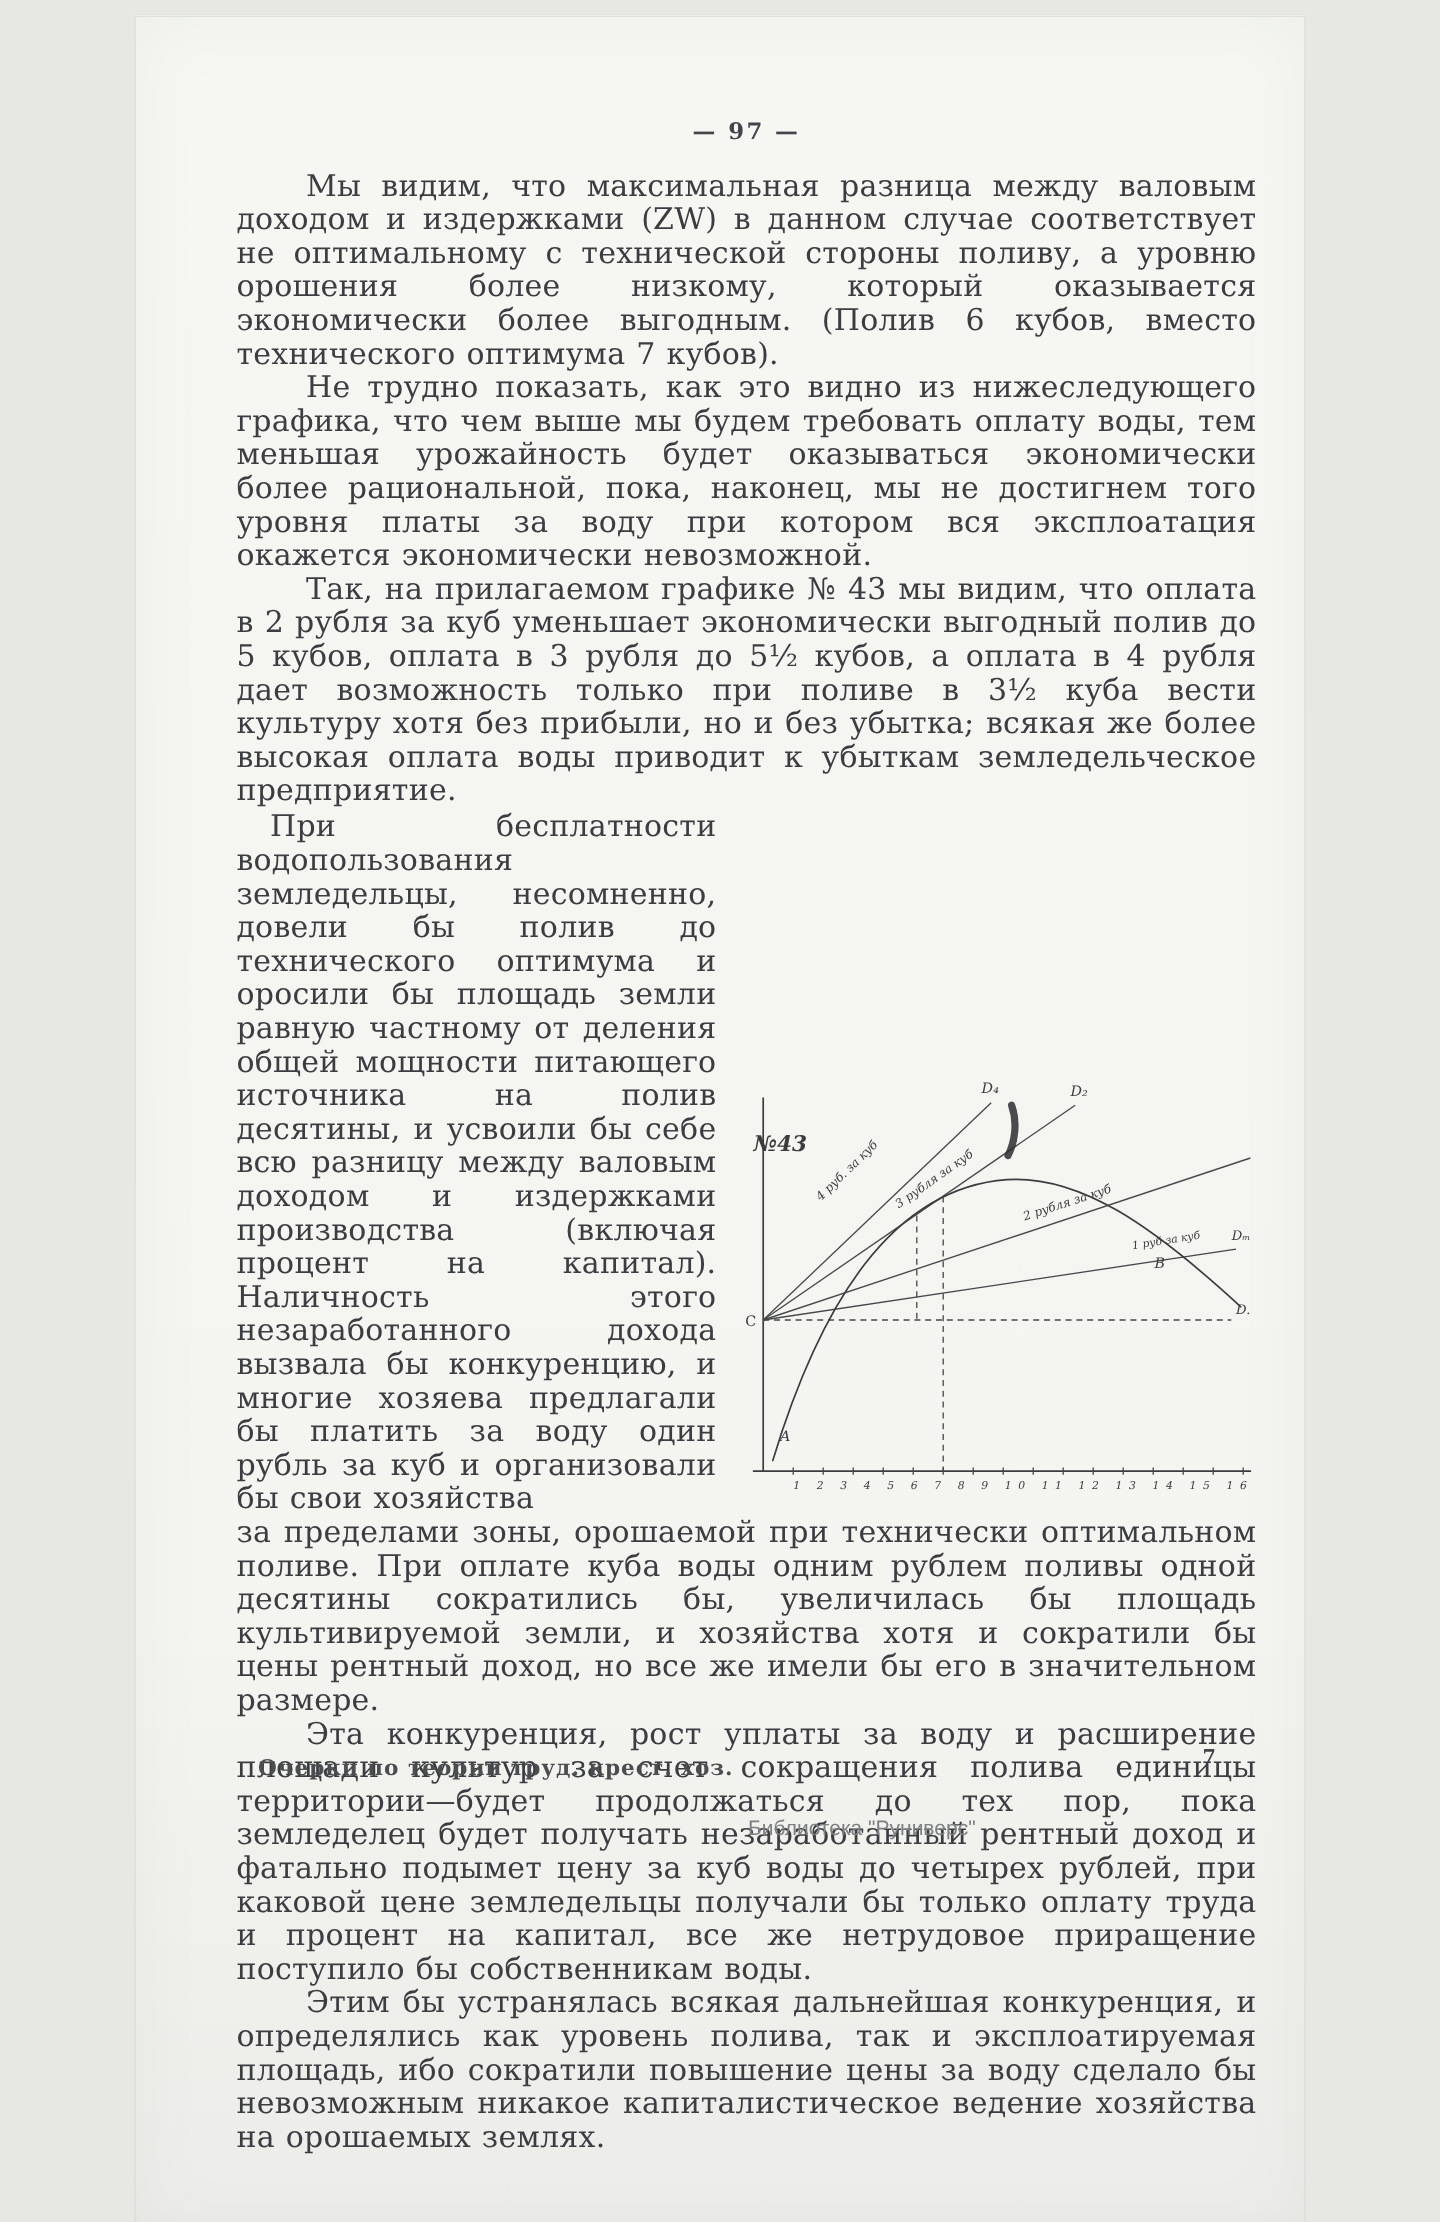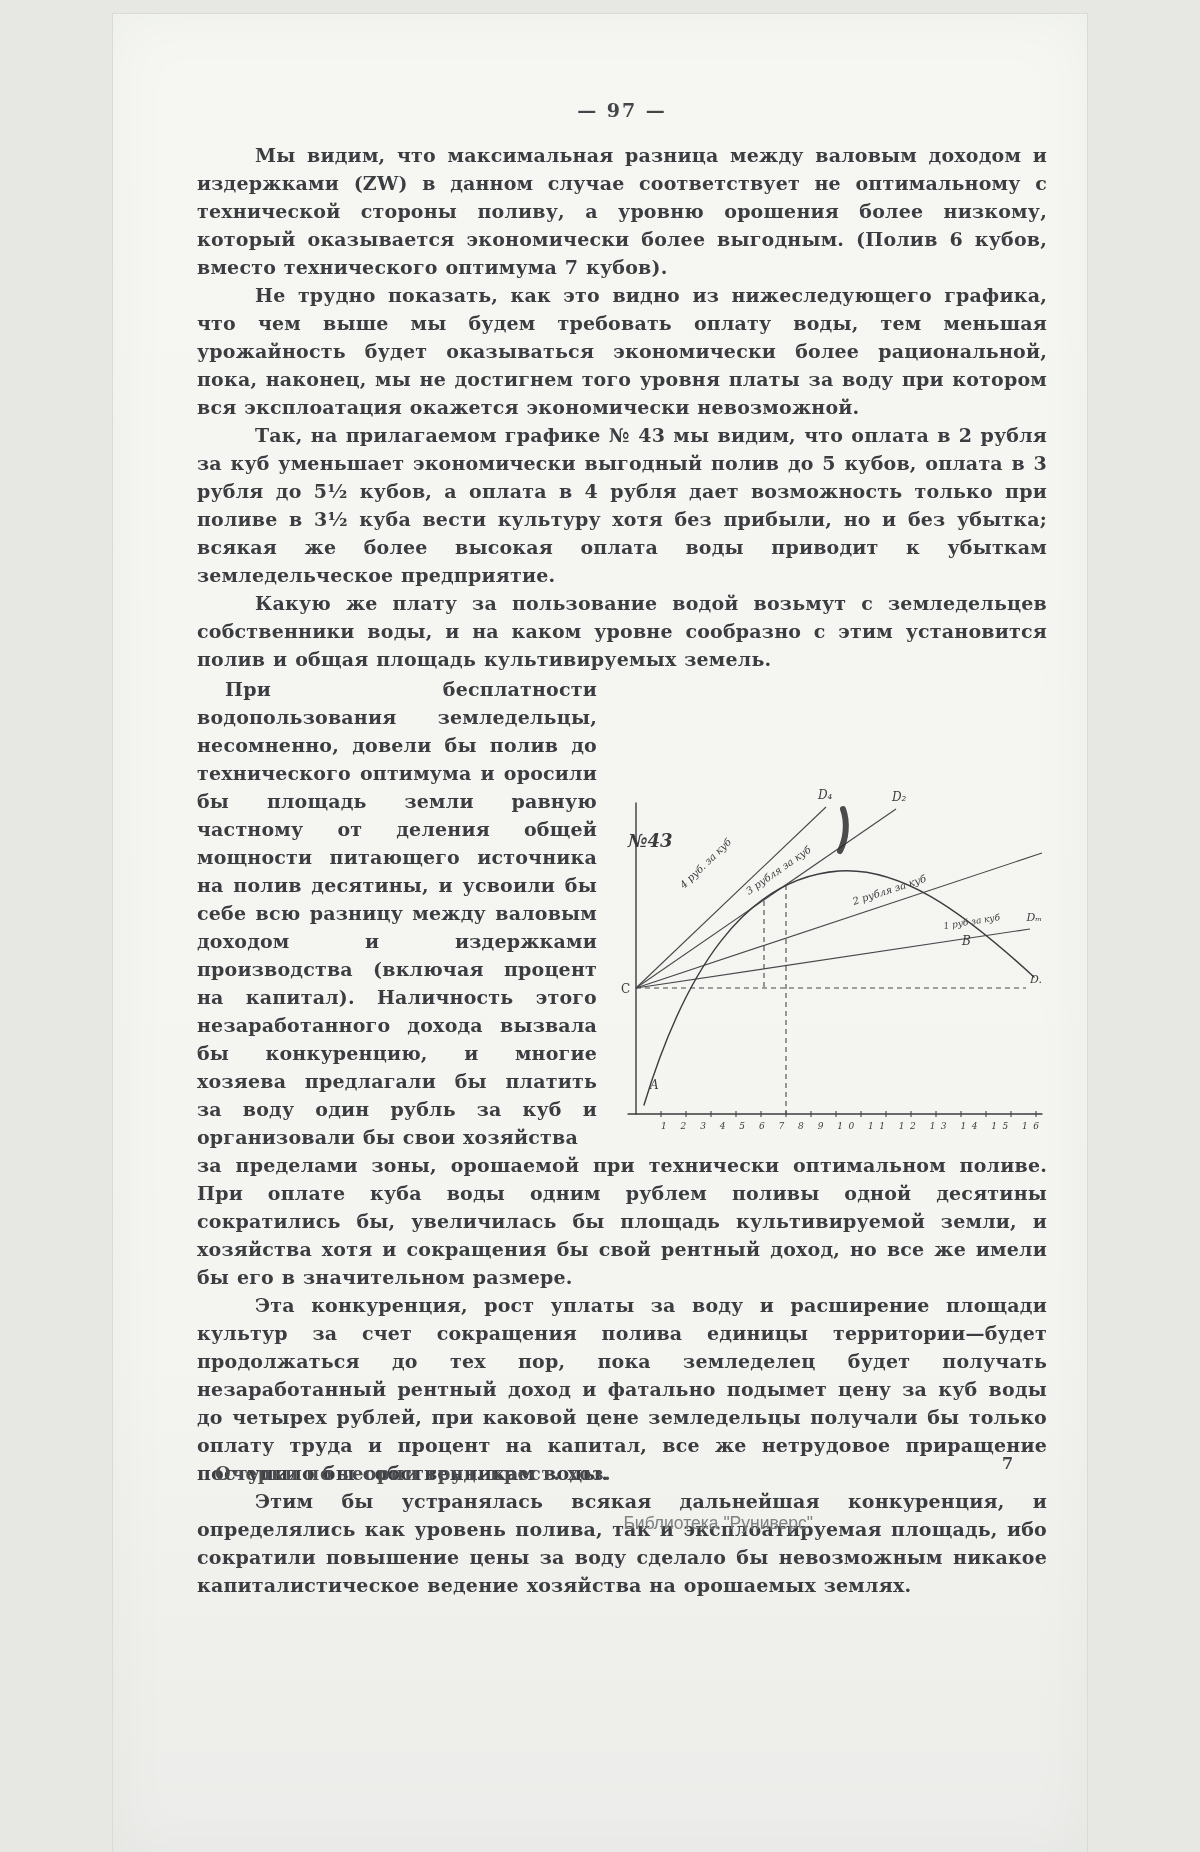--- a/index.html
+++ b/index.html
@@ -9,21 +9,21 @@
     box-shadow:inset 0 0 0 1px #d9dbd4, inset 0 0 60px rgba(120,125,110,0.07);
     font-family:"DejaVu Serif","Liberation Serif",serif;
     color:#393b3e; overflow:hidden;
   }
   .content { position:absolute; left:85px; top:86px; width:850px; }
   .pagenum {
     text-align:center; font-size:19px; font-weight:bold; letter-spacing:2px;
     margin:0 0 20px 0; color:#43454a;
   }
   .para {
-    margin:0; font-size:19px; line-height:28px; font-weight:bold;
+    margin:0; font-size:25px; line-height:28px; font-weight:normal;
     text-align:justify; letter-spacing:0.2px; word-spacing:1px; color:#3b3d41;
   }
   .indent { text-indent:58px; }
   .cols { display:flex; align-items:flex-end; margin-top:2px; }
   .leftcol { width:400px; }
   .leftcol .para { text-align:justify; }
   .figwrap { width:433px; margin-left:17px; padding-top:6px; }
   svg { display:block; }
   .ink { stroke:#3a3c3e; stroke-width:1.4; fill:none; stroke-linecap:round; }
   .inkthin { stroke:#45474a; stroke-width:1.1; fill:none; }
@@ -46,21 +46,20 @@
 <body>
 
 <div class="scan">
   <div class="content">
 
     <div class="pagenum">— 97 —</div>
 
     <p class="para indent">Мы видим, что максимальная разница между валовым доходом и издержками (ZW) в данном случае соответствует не оптимальному с технической стороны поливу, а уровню орошения более низкому, который оказывается экономически более выгодным. (Полив 6 кубов, вместо технического оптимума 7 кубов).</p>
     <p class="para indent">Не трудно показать, как это видно из нижеследующего графика, что чем выше мы будем требовать оплату воды, тем меньшая урожайность будет оказываться экономически более рациональной, пока, наконец, мы не достигнем того уровня платы за воду при котором вся эксплоатация окажется экономически невозможной.</p>
     <p class="para indent">Так, на прилагаемом графике № 43 мы видим, что оплата в 2 рубля за куб уменьшает экономически выгодный полив до 5 кубов, оплата в 3 рубля до 5¹⁄₂ кубов, а оплата в 4 рубля дает возможность только при поливе в 3¹⁄₂ куба вести культуру хотя без прибыли, но и без убытка; всякая же более высокая оплата воды приводит к убыткам земледельческое предприятие.</p>
-    <p class="para indent">Какую же плату за пользование водой возьмут с земледельцев собственники воды, и на каком уровне сообразно с этим установится полив и общая площадь культивируемых земель.</p>
 
     <div class="cols">
       <div class="leftcol">
         <p class="para" style="text-indent:28px;">При бесплатности водопользования земледельцы, несомненно, довели бы полив до технического оптимума и оросили бы площадь земли равную частному от деления общей мощности питающего источника на полив десятины, и усвоили бы себе всю разницу между валовым доходом и издержками производства (включая процент на капитал). Наличность этого незаработанного дохода вызвала бы конкуренцию, и многие хозяева предлагали бы платить за воду один рубль за куб и организовали бы свои хозяйства</p>
       </div>
 
       <div class="figwrap">
         <svg width="433" height="368" viewBox="0 0 433 368">
 
           <text x="14" y="64" font-size="18" class="figtext hand" font-weight="bold">№43</text>
@@ -93,21 +92,21 @@
           <text x="428" y="200" font-size="11" text-anchor="end" class="figtext hand">D.</text>
 
           <text x="70" y="106" font-size="10" class="figtext hand" transform="rotate(-44 70 106)">4 руб. за куб</text>
           <text x="135" y="112" font-size="10" class="figtext hand" transform="rotate(-35 135 112)">3 рубля за куб</text>
           <text x="240" y="122" font-size="10" class="figtext hand" transform="rotate(-18 240 122)">2 рубля за куб</text>
           <text x="330" y="146" font-size="9" class="figtext hand" transform="rotate(-9 330 146)">1 руб за куб</text>
         </svg>
       </div>
     </div>
 
-    <p class="para">за пределами зоны, орошаемой при технически оптимальном поливе. При оплате куба воды одним рублем поливы одной десятины сократились бы, увеличилась бы площадь культивируемой земли, и хозяйства хотя и сокращения бы свой рентный доход, но все же имели бы его в значительном размере.</p>
+    <p class="para">за пределами зоны, орошаемой при технически оптимальном поливе. При оплате куба воды одним рублем поливы одной десятины сократились бы, увеличилась бы площадь культивируемой земли, и хозяйства хотя и сократили бы цены рентный доход, но все же имели бы его в значительном размере.</p>
     <p class="para indent">Эта конкуренция, рост уплаты за воду и расширение площади культур за счет сокращения полива единицы территории—будет продолжаться до тех пор, пока земледелец будет получать незаработанный рентный доход и фатально подымет цену за куб воды до четырех рублей, при каковой цене земледельцы получали бы только оплату труда и процент на капитал, все же нетрудовое приращение поступило бы собственникам воды.</p>
     <p class="para indent">Этим бы устранялась всякая дальнейшая конкуренция, и определялись как уровень полива, так и эксплоатируемая площадь, ибо сократили повышение цены за воду сделало бы невозможным никакое капиталистическое ведение хозяйства на орошаемых землях.</p>
   </div>
 
   <div class="footer-left">Очерки по теории труд. крест. хоз.</div>
   <div class="footer-page">7</div>
   <div class="watermark">Библиотека "Руниверс"</div>
 </div>
 
 </body></html>

